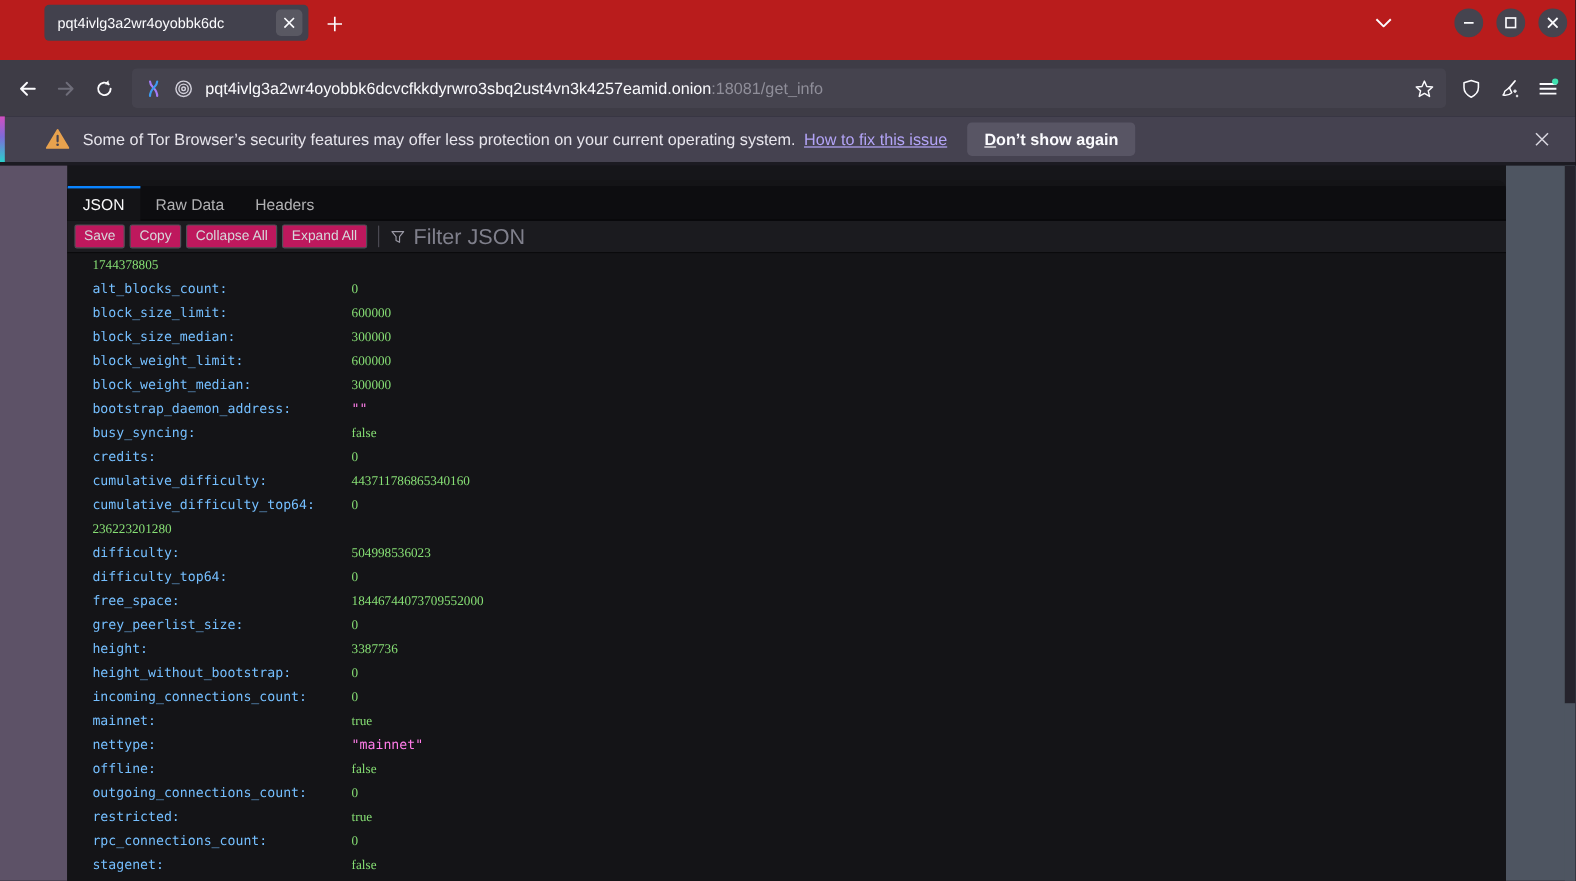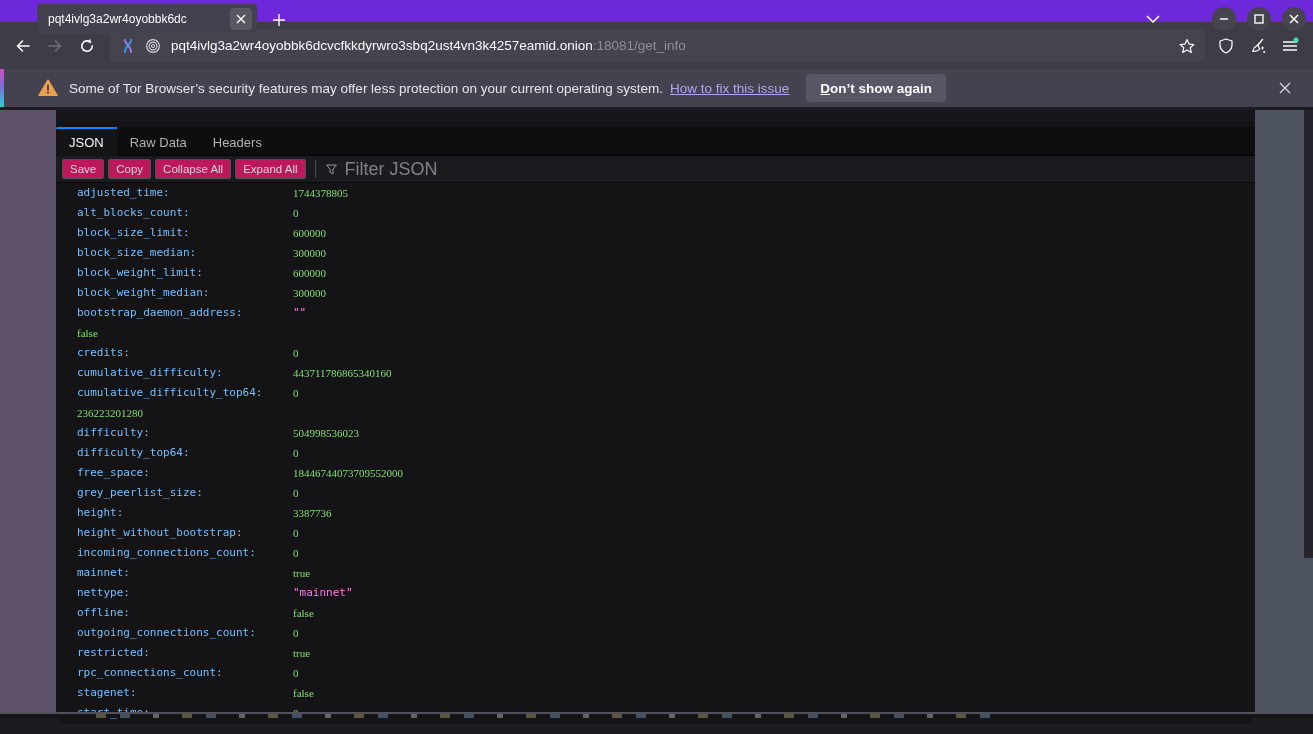--- a/index.html
+++ b/index.html
@@ -1,20 +1,20 @@
 <!DOCTYPE html>
 <html><head>
 <meta charset="utf-8">
 <style>
   * { box-sizing: border-box; margin: 0; padding: 0; }
   html,body { width:1313px; height:734px; overflow:hidden; }
   body { font-family:"Liberation Sans", sans-serif; background:#1c1b22; position:relative; }
 
   
-  .tabbar { height:22px; background:#6d28d9; position:relative; }
+  .tabbar { height:50px; background:#b91c1c; position:relative; }
   .tab { position:absolute; left:37px; top:4px; width:220px; height:30px; background:#42414d;
          border-radius:4px; display:flex; align-items:center; padding:0 5px 0 11px; }
   .tab-title { color:#fbfbfe; font-size:12px; white-space:nowrap; overflow:hidden; flex:1;
                -webkit-mask-image:linear-gradient(90deg,#000 78%,transparent 98%);
                mask-image:linear-gradient(90deg,#000 78%,transparent 98%); }
   .tab-close { width:22px; height:22px; border-radius:4px; background:#595862; flex:none;
                display:flex; align-items:center; justify-content:center; cursor:pointer; }
   .newtab-btn { position:absolute; left:266px; top:7px; width:26px; height:26px; border-radius:4px;
                 display:flex; align-items:center; justify-content:center; }
   .tab-overflow { position:absolute; left:1140px; top:6px; width:26px; height:26px;
@@ -224,28 +224,28 @@
       <button class="tbtn">Expand All</button>
       <span class="vsep"></span>
       <div class="filterbox">
         <svg width="13" height="13" viewBox="0 0 16 16">
           <path d="M2 2.5 H14 L9.8 7.5 V13.5 L6.2 11.5 V7.5 Z" stroke="#9a99a5" stroke-width="1.2" fill="none" stroke-linejoin="round"></path>
         </svg>
         <span class="filter-ph">Filter JSON</span>
       </div>
     </div>
     <div class="vcontent">
-        <div class="jrow"><span class="jkey">adjusted_time:</span><span class="jval v-num">1744378805</span></div>
+        <div class="jrow"><span class="jval v-num">1744378805</span></div>
         <div class="jrow"><span class="jkey">alt_blocks_count:</span><span class="jval v-num">0</span></div>
         <div class="jrow"><span class="jkey">block_size_limit:</span><span class="jval v-num">600000</span></div>
         <div class="jrow"><span class="jkey">block_size_median:</span><span class="jval v-num">300000</span></div>
         <div class="jrow"><span class="jkey">block_weight_limit:</span><span class="jval v-num">600000</span></div>
         <div class="jrow"><span class="jkey">block_weight_median:</span><span class="jval v-num">300000</span></div>
         <div class="jrow"><span class="jkey">bootstrap_daemon_address:</span><span class="jval v-str">""</span></div>
-        <div class="jrow"><span class="jval v-num">false</span></div>
+        <div class="jrow"><span class="jkey">busy_syncing:</span><span class="jval v-num">false</span></div>
         <div class="jrow"><span class="jkey">credits:</span><span class="jval v-num">0</span></div>
         <div class="jrow"><span class="jkey">cumulative_difficulty:</span><span class="jval v-num">443711786865340160</span></div>
         <div class="jrow"><span class="jkey">cumulative_difficulty_top64:</span><span class="jval v-num">0</span></div>
         <div class="jrow"><span class="jval v-num">236223201280</span></div>
         <div class="jrow"><span class="jkey">difficulty:</span><span class="jval v-num">504998536023</span></div>
         <div class="jrow"><span class="jkey">difficulty_top64:</span><span class="jval v-num">0</span></div>
         <div class="jrow"><span class="jkey">free_space:</span><span class="jval v-num">18446744073709552000</span></div>
         <div class="jrow"><span class="jkey">grey_peerlist_size:</span><span class="jval v-num">0</span></div>
         <div class="jrow"><span class="jkey">height:</span><span class="jval v-num">3387736</span></div>
         <div class="jrow"><span class="jkey">height_without_bootstrap:</span><span class="jval v-num">0</span></div>

